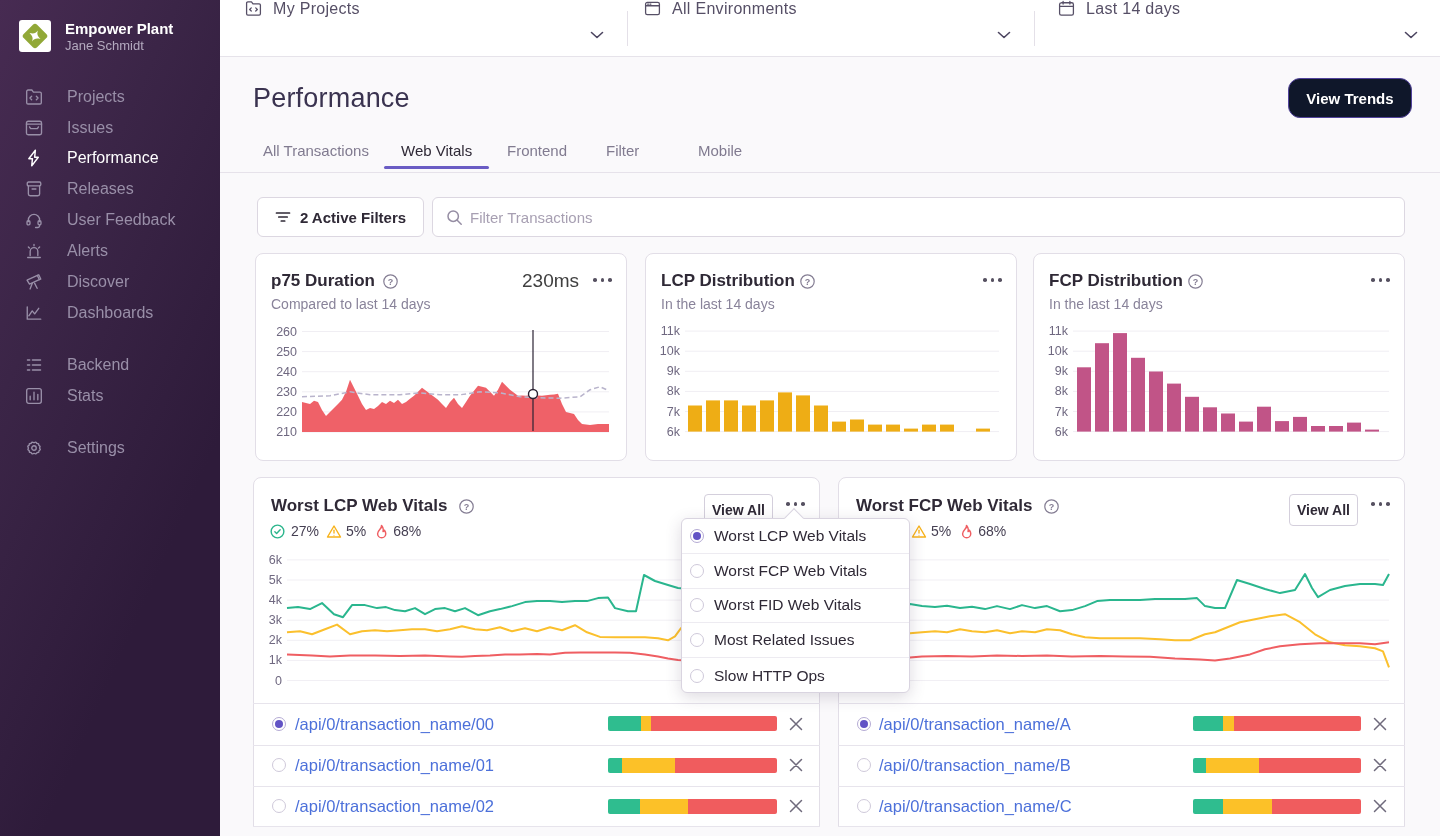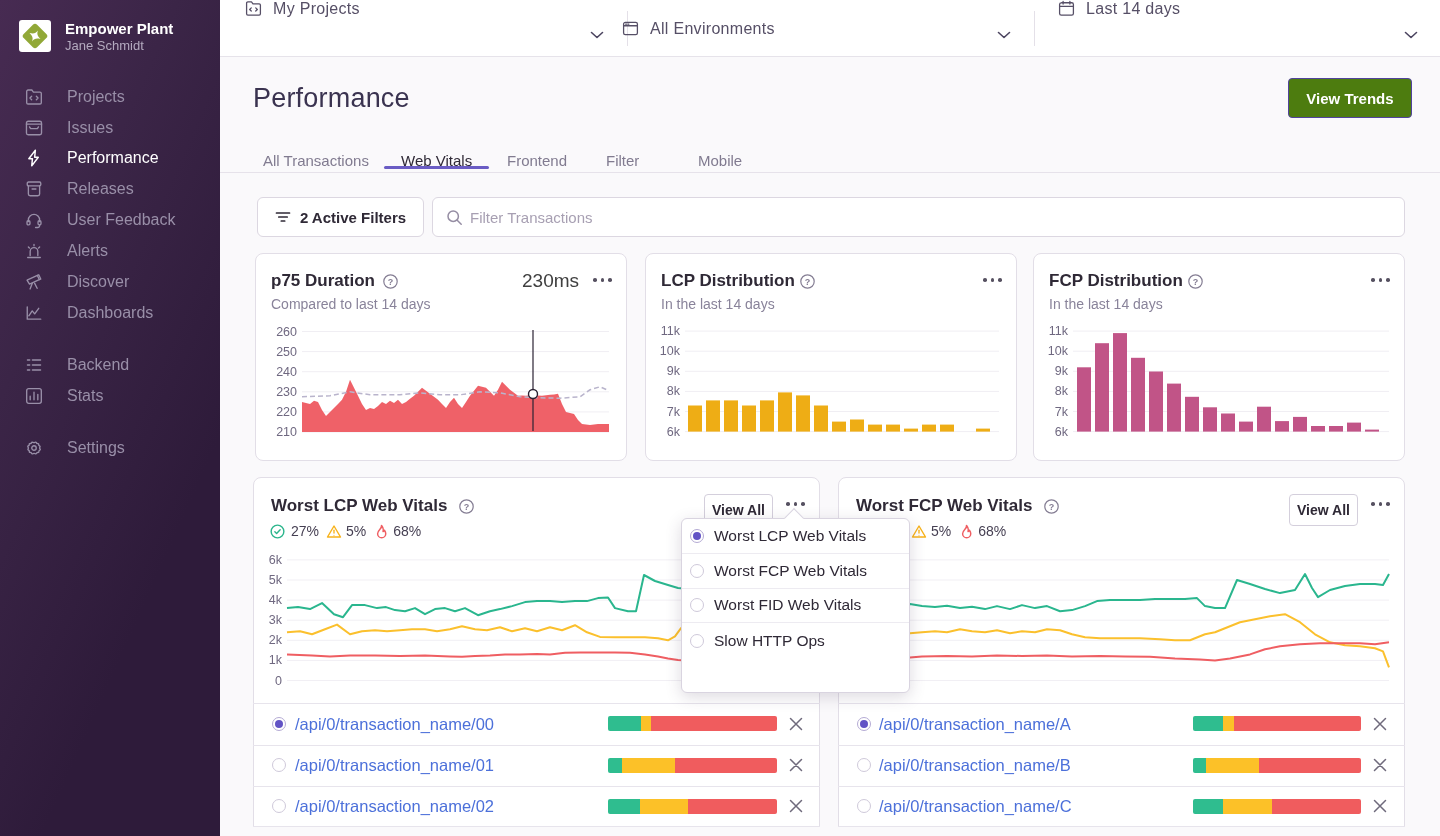--- a/index.html
+++ b/index.html
@@ -15,24 +15,24 @@
 .navitem svg { margin-right:24px; flex:none; }
 .navitem.active { color:#ffffff; }
 .navlabel { white-space:nowrap; }
 
 #topbar { position:absolute; left:220px; top:0; width:1220px; height:57px; background:#fff;
   border-bottom:1px solid #e6e3ea; }
 .tbsec { position:absolute; top:0; height:57px; display:flex; align-items:flex-start; color:#564f66; font-size:16px; letter-spacing:0.3px; }
 .tbsep { position:absolute; top:11px; height:35px; border-left:1px solid #e4e0e8; }
 
 .pagetitle { position:absolute; left:253px; top:83px; font-size:27px; color:#3a3350; letter-spacing:0.2px; }
-.viewtrends { position:absolute; left:1288px; top:78px; width:124px; height:40px; background:#4d7c0f;
-  border:1px solid #51439c; border-radius:4px; color:#fff; font-size:15px; font-weight:bold;
+.viewtrends { position:absolute; left:1288px; top:78px; width:124px; height:40px; background:#0f172a;
+  border:1px solid #51439c; border-radius:12px; color:#fff; font-size:15px; font-weight:bold;
   display:flex; align-items:center; justify-content:center; }
-.tab { position:absolute; top:142px; font-size:15px; color:#817b90;margin-top:10px; }
+.tab { position:absolute; top:142px; font-size:15px; color:#817b90; }
 .tab.active { color:#2f2936; }
 .tabline { position:absolute; left:384px; top:166px; width:105px; height:3px; background:#6a5cc4; border-radius:2px;}
 .tabborder { position:absolute; left:220px; top:172px; width:1220px; height:1px; background:#e6e2ea; }
 
 .filterbtn { position:absolute; left:257px; top:197px; width:167px; height:40px; background:#fff;
   border:1px solid #dcd7e1; border-radius:6px; display:flex; align-items:center; justify-content:center;
   font-size:15px; font-weight:bold; color:#2f2936; }
 .searchbox { position:absolute; left:432px; top:197px; width:973px; height:40px; background:#fff;
   border:1px solid #dcd7e1; border-radius:6px; }
 .searchph { position:absolute; left:470px; top:209px; font-size:15px; color:#a79fb2; }
@@ -158,21 +158,21 @@
     <svg width="17" height="17" viewBox="0 0 16 16" fill="none" stroke="#564f66" stroke-width="1.2" stroke-linecap="round" stroke-linejoin="round">
       <path d="M14.5 13a1.2 1.2 0 0 1-1.2 1.2H2.7A1.2 1.2 0 0 1 1.5 13V3a1.2 1.2 0 0 1 1.2-1.2h3.4L7.5 3.6h5.8a1.2 1.2 0 0 1 1.2 1.2z"></path>
       <path d="M5.9 7.4 4.4 8.9l1.5 1.5M10.1 7.4l1.5 1.5-1.5 1.5"></path>
     </svg>
     <span style="margin-left:11px;">My Projects</span>
   </div>
 <div class="abs" style="left:590px; top:25px;"><svg width="14" height="8" viewBox="0 0 14 8" fill="none" stroke="#4c4560" stroke-width="1.6" stroke-linecap="round" stroke-linejoin="round">
       <path d="m1.5 1.5 5.5 5 5.5-5"></path>
     </svg></div>
 <div class="tbsep" style="left:627px;"></div>
-<div class="tbsec" style="left:622px;margin-top:20px;">
+<div class="tbsec" style="left:644px;">
     <svg width="17" height="17" viewBox="0 0 16 16" fill="none" stroke="#564f66" stroke-width="1.2" stroke-linecap="round" stroke-linejoin="round">
       <rect x="1.5" y="2.2" width="13" height="11.6" rx="1.6"></rect>
       <path d="M1.5 5.4h13M3.4 3.8h.9M5.6 3.8h.9"></path>
     </svg>
     <span style="margin-left:11px;">All Environments</span>
   </div>
 <div class="abs" style="left:997px; top:25px;"><svg width="14" height="8" viewBox="0 0 14 8" fill="none" stroke="#4c4560" stroke-width="1.6" stroke-linecap="round" stroke-linejoin="round">
       <path d="m1.5 1.5 5.5 5 5.5-5"></path>
     </svg></div>
 <div class="tbsep" style="left:1034px;"></div>
@@ -489,14 +489,15 @@
   </div>
 <svg class="abs" style="left:1373px; top:799.0px;" width="14" height="14" viewBox="0 0 14 14" stroke="#6f6a7c" stroke-width="1.5" stroke-linecap="round">
     <path d="M1.5 1.5l11 11M12.5 1.5l-11 11"></path>
   </svg>
 <div class="tsep" style="left:838px; top:826px; width:567px;"></div>
 <div id="caret"></div>
 <div id="dropdown">
     <div class="mrow"><span class="mradio sel"></span>Worst LCP Web Vitals</div>
     <div class="mrow"><span class="mradio"></span>Worst FCP Web Vitals</div>
     <div class="mrow"><span class="mradio"></span>Worst FID Web Vitals</div>
+    <div class="mrow"><span class="mradio"></span>Most Related Issues</div>
     <div class="mrow"><span class="mradio"></span>Slow HTTP Ops</div>
   </div>
 
 </body></html>

